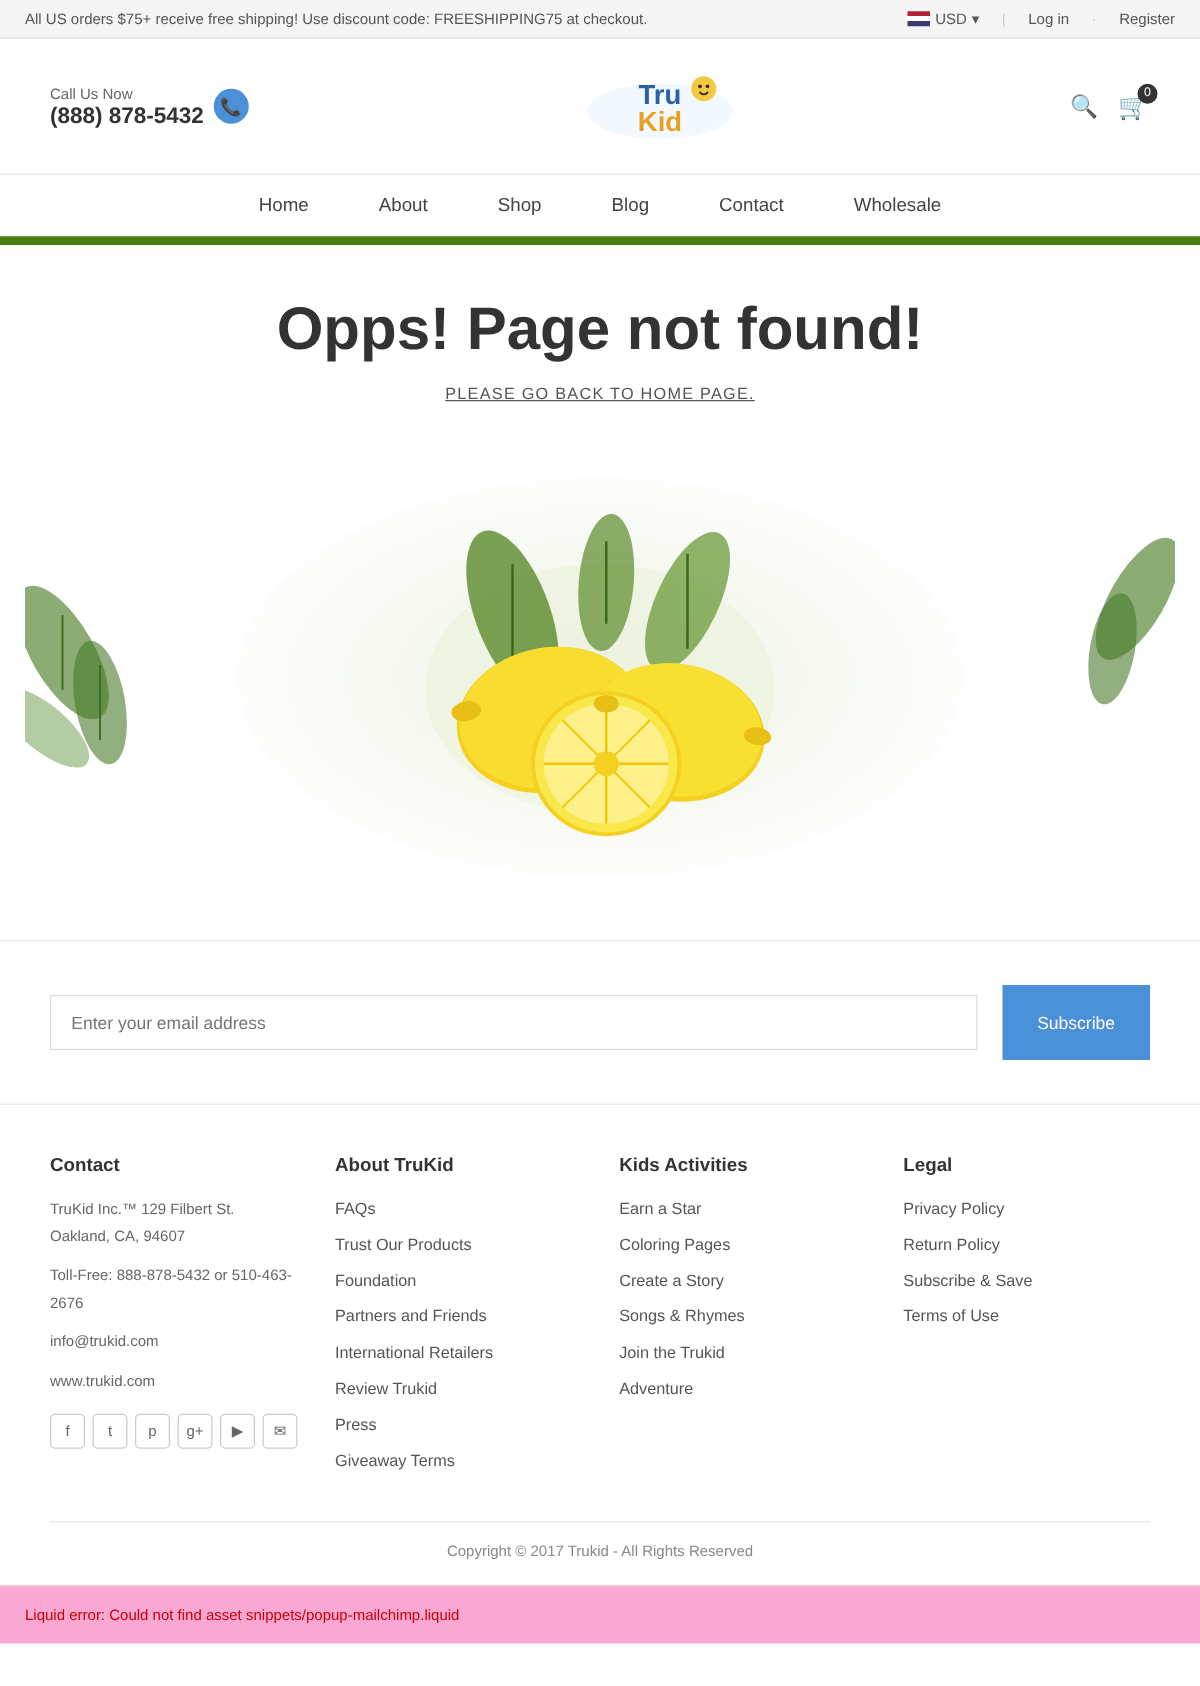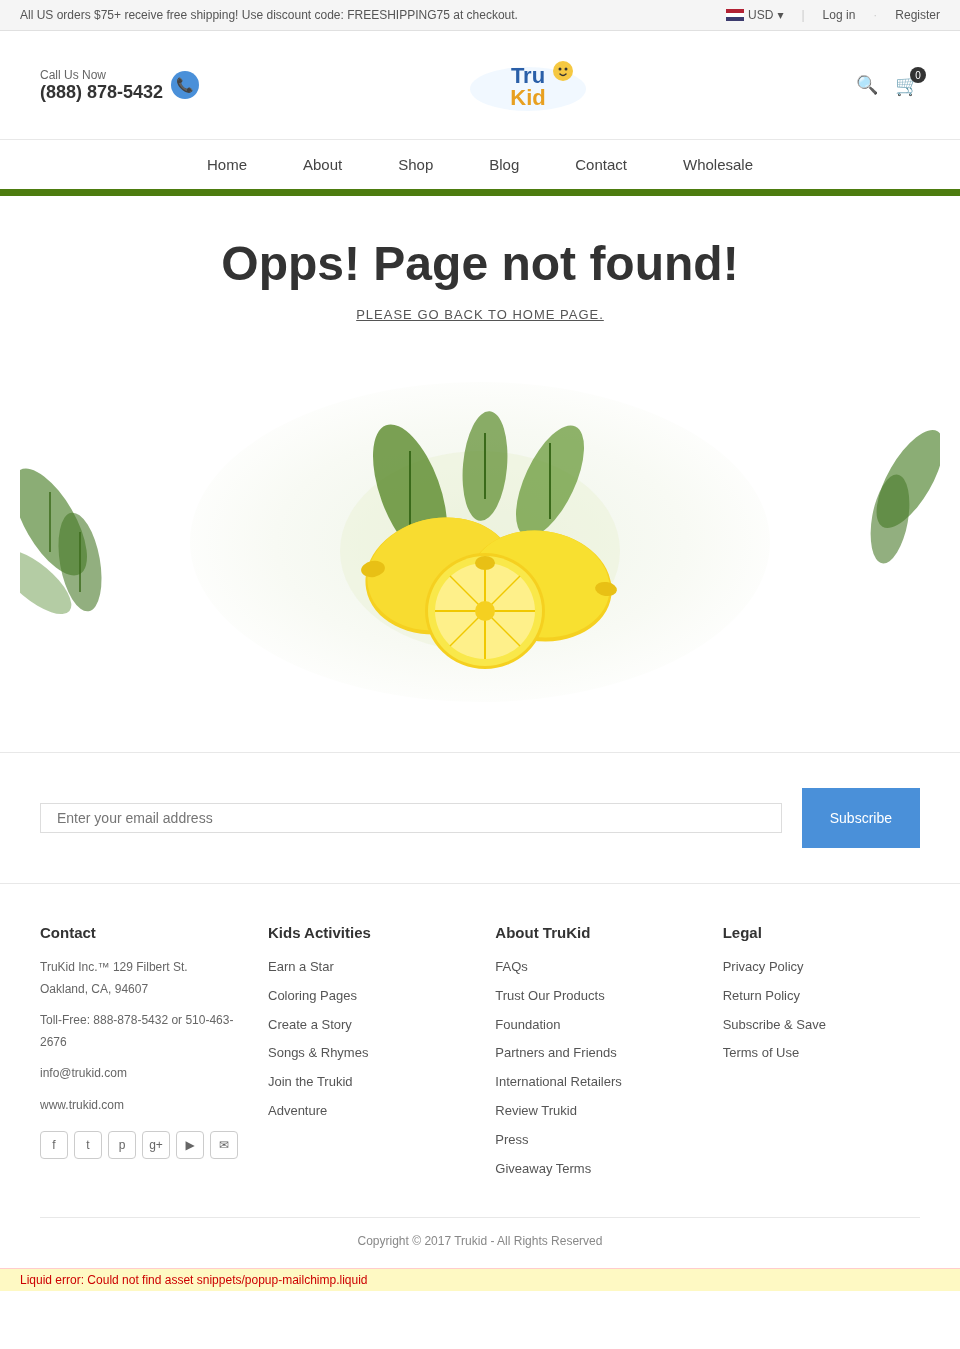--- a/index.html
+++ b/index.html
@@ -204,21 +204,21 @@
       min-width: 220px;
       line-height: 1.3;
     }
     .newsletter-input {
       flex: 1;
       border: 1px solid #ddd;
       padding: 12px 16px;
       font-size: 14px;
       color: #aaa;
       outline: none;
-      height: 30px;
+      height: 44px;
     }
     .subscribe-btn {
       background: #4a90d9;
       color: white;
       border: none;
       padding: 12px 28px;
       font-size: 14px;
       cursor: pointer;
       height: 60px;
       white-space: nowrap;
@@ -279,23 +279,23 @@
       line-height: 1.6;
     }
     .footer-bottom {
       border-top: 1px solid #e8e8e8;
       padding-top: 16px;
       text-align: center;
       font-size: 12px;
       color: #888;
     }
     .liquid-error {
-      background: #fef9c3;
+      background: #f9a8d4;
       border-top: 1px solid #ffcccc;
-      padding: 4px 20px;
+      padding: 16px 20px;
       font-size: 12px;
       color: #cc0000;
     }
   </style>
 </head>
 <body>
 
 <div class="top-bar">
   <span>All US orders $75+ receive free shipping! Use discount code: FREESHIPPING75 at checkout.</span>
   <div class="top-bar-right">
@@ -444,42 +444,42 @@
         <a href="#" class="social-icon">f</a>
         <a href="#" class="social-icon">t</a>
         <a href="#" class="social-icon">p</a>
         <a href="#" class="social-icon">g+</a>
         <a href="#" class="social-icon">▶</a>
         <a href="#" class="social-icon">✉</a>
       </div>
     </div>
 
     <div class="footer-col">
-      <div class="footer-col-title">Kids Activities</div>
-      <a href="#" class="footer-link">Earn a Star</a>
-      <a href="#" class="footer-link">Coloring Pages</a>
-      <a href="#" class="footer-link">Create a Story</a>
-      <a href="#" class="footer-link">Songs &amp; Rhymes</a>
-      <a href="#" class="footer-link">Join the Trukid</a>
-      <a href="#" class="footer-link">Adventure</a>
-    </div>
-
-    <div class="footer-col">
       <div class="footer-col-title">About TruKid</div>
       <a href="#" class="footer-link">FAQs</a>
       <a href="#" class="footer-link">Trust Our Products</a>
       <a href="#" class="footer-link">Foundation</a>
       <a href="#" class="footer-link">Partners and Friends</a>
       <a href="#" class="footer-link">International Retailers</a>
       <a href="#" class="footer-link">Review Trukid</a>
       <a href="#" class="footer-link">Press</a>
       <a href="#" class="footer-link">Giveaway Terms</a>
     </div>
 
     <div class="footer-col">
+      <div class="footer-col-title">Kids Activities</div>
+      <a href="#" class="footer-link">Earn a Star</a>
+      <a href="#" class="footer-link">Coloring Pages</a>
+      <a href="#" class="footer-link">Create a Story</a>
+      <a href="#" class="footer-link">Songs &amp; Rhymes</a>
+      <a href="#" class="footer-link">Join the Trukid</a>
+      <a href="#" class="footer-link">Adventure</a>
+    </div>
+
+    <div class="footer-col">
       <div class="footer-col-title">Legal</div>
       <a href="#" class="footer-link">Privacy Policy</a>
       <a href="#" class="footer-link">Return Policy</a>
       <a href="#" class="footer-link">Subscribe &amp; Save</a>
       <a href="#" class="footer-link">Terms of Use</a>
     </div>
 
   </div>
 
   <div class="footer-bottom">

